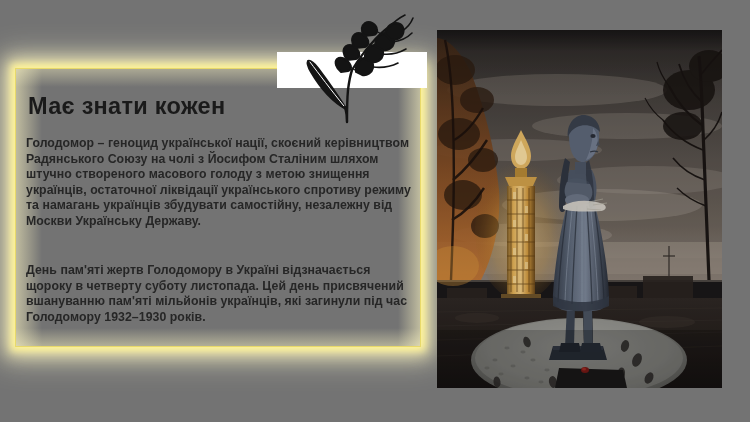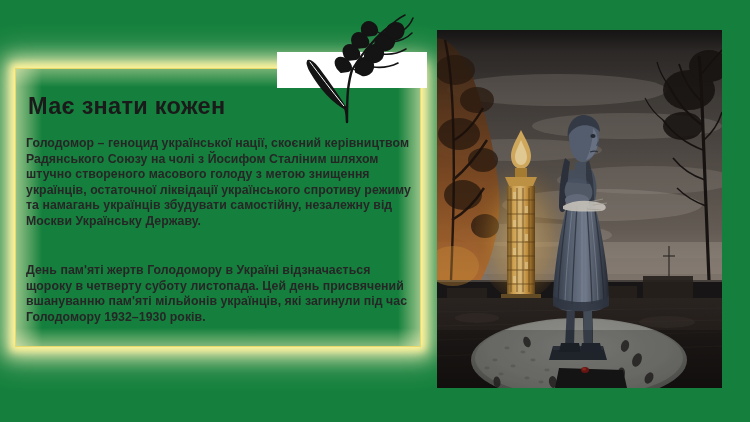--- a/index.html
+++ b/index.html
@@ -5,21 +5,21 @@
   html,body{margin:0;padding:0;}
   body{
     width:750px;height:422px;
     background:#ffffff;
     font-family:"Liberation Sans","DejaVu Sans",sans-serif;
     overflow:hidden;
     position:relative;
   }
   #slide{
     position:absolute;left:0;top:0;width:750px;height:422px;
-    background:#15803d;
+    background:#737373;
     overflow:hidden;
   }
 
   
   .glow-frame{
     position:absolute;
     left:15px;top:68px;
     width:406px;height:279px;
     box-sizing:border-box;
     border:1.2px solid #e8d96a;

